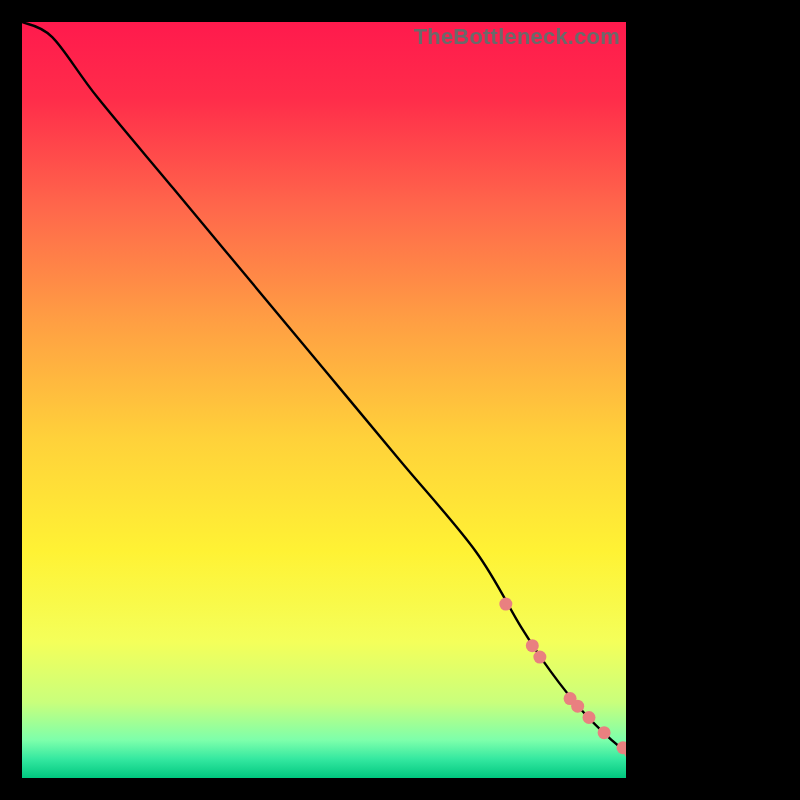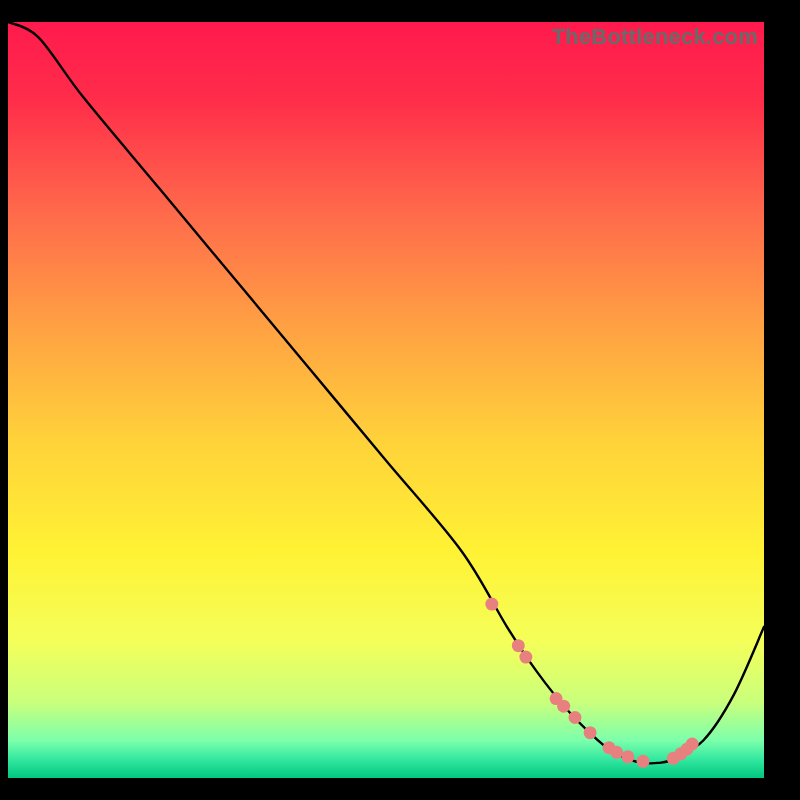--- a/index.html
+++ b/index.html
@@ -12,23 +12,23 @@
     font-family: Arial, Helvetica, sans-serif;
   }
   .frame {
     position: relative;
     width: 800px;
     height: 800px;
     background: #000;
   }
   .plot {
     position: absolute;
-    left: 8px;
+    left: 22px;
     top: 22px;
-    width: 756px;
+    width: 604px;
     height: 756px;
     overflow: hidden;
   }
   .watermark {
     position: absolute;
     top: 2px;
     right: 6px;
     font-size: 22px;
     font-weight: 600;
     color: #6a6a6a;

